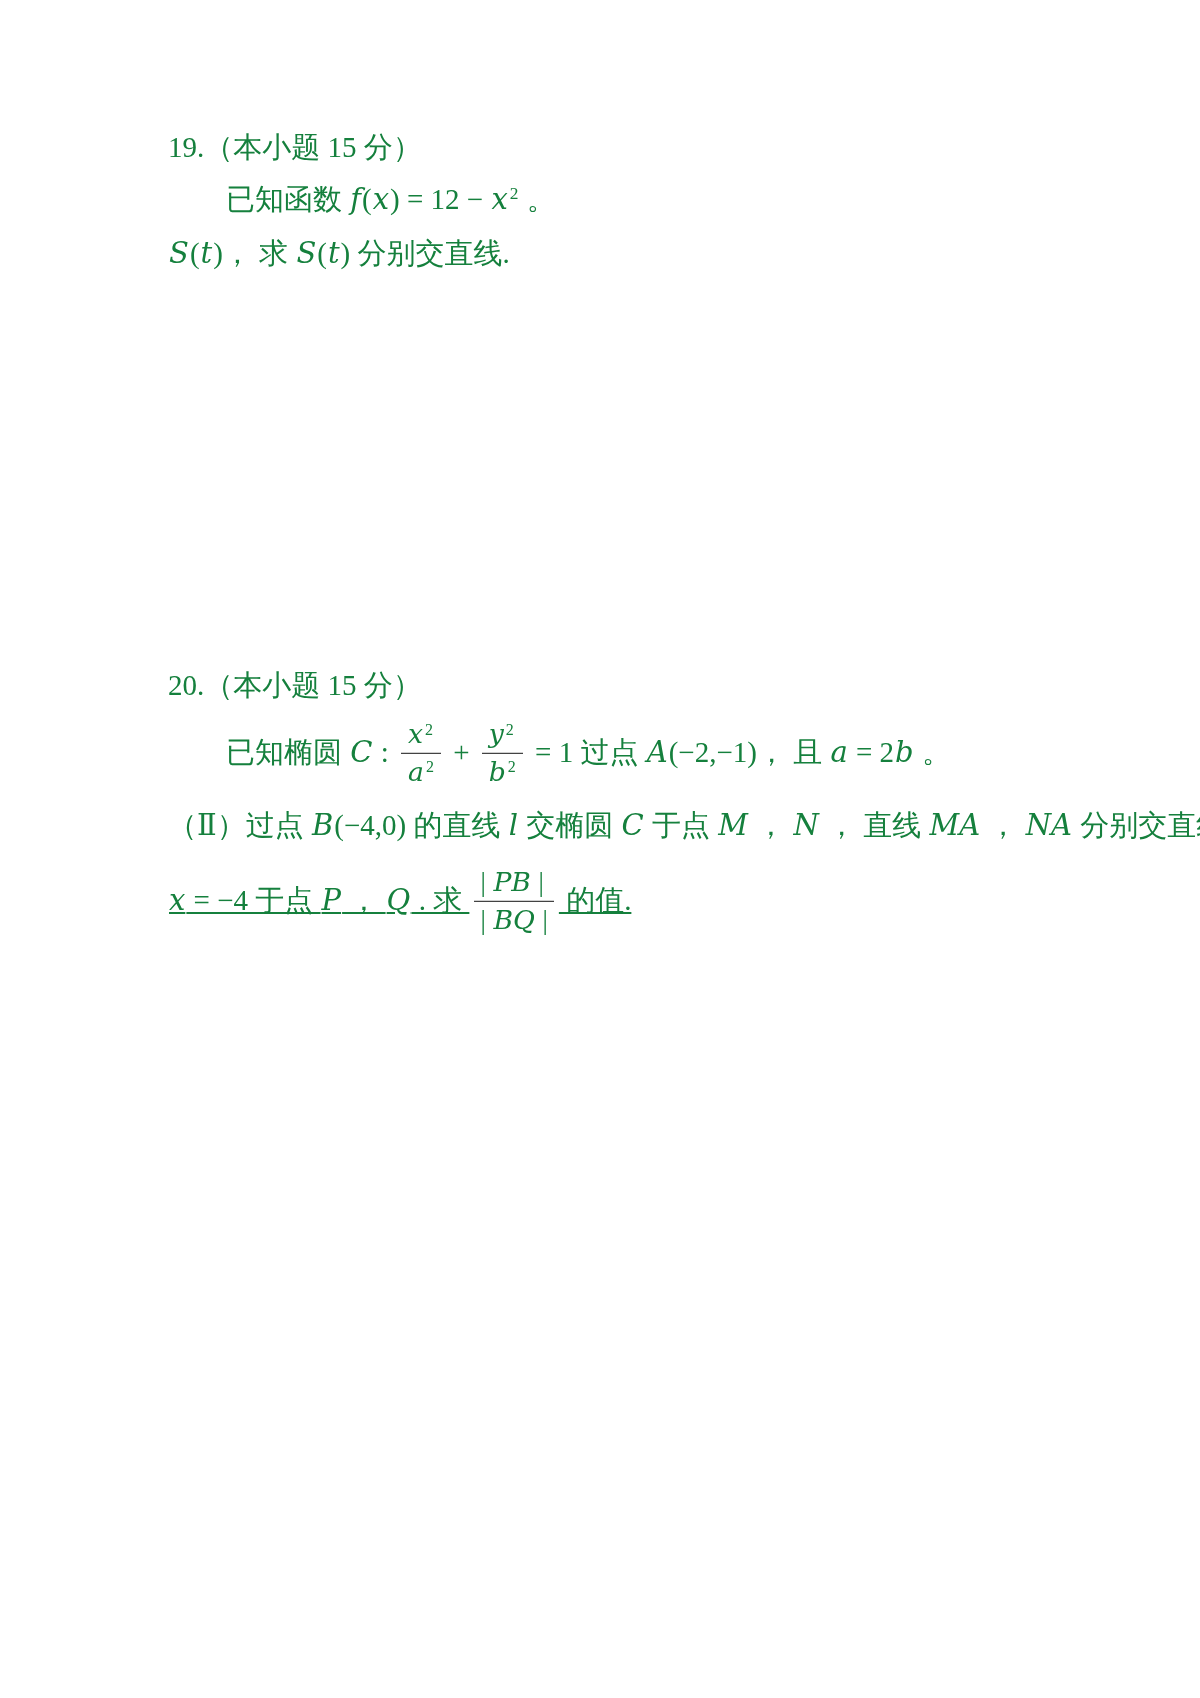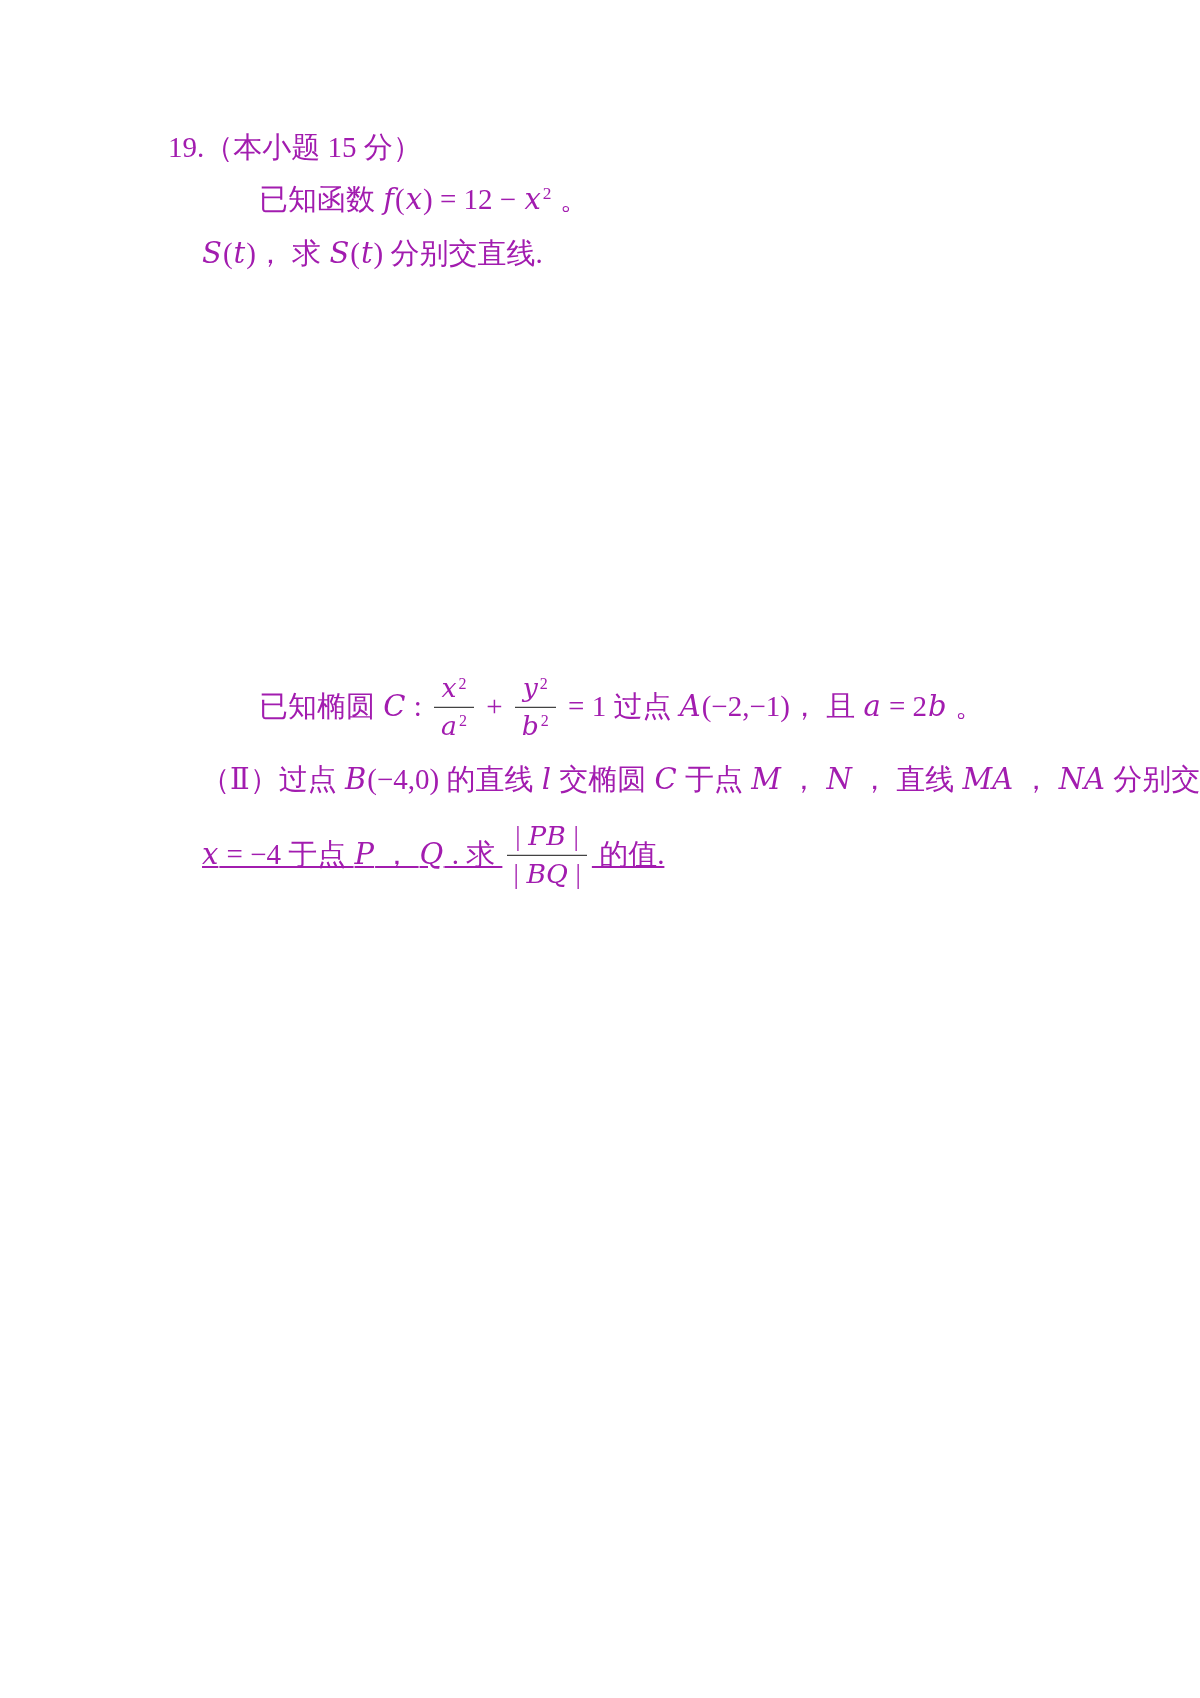--- a/index.html
+++ b/index.html
@@ -1,50 +1,51 @@
 <!DOCTYPE html>
 <html><head>
 <meta charset="utf-8">
 <style>
   html,body{margin:0;padding:0;background:#e8e8e8;}
   .page{
     width:1200px;height:1698px;background:#ffffff;margin:0 auto;
     position:relative;overflow:hidden;
     font-family:"Liberation Serif","DejaVu Serif",serif;
-    color:#a21caf;
+    color:#15803d;
   }
   .content{padding:126px 88px 0 168px;}
   .p-heading{font-size:29px;line-height:42px;white-space:nowrap;}
-  .line{font-size:29px;line-height:46px;margin-top:8px;white-space:nowrap;margin-left:33px;}
+  .line{font-size:29px;line-height:46px;margin-top:8px;white-space:nowrap;}
   .indent{padding-left:58px;}
   .math-tall{line-height:84px;margin-top:4px;}
   .math-tall2{line-height:92px;margin-top:6px;text-decoration:underline;}
   .block-20{margin-top:388px;}
   .mi{font-style:italic;font-family:"DejaVu Serif","Liberation Serif",serif;padding:0 1px;}
   .sup{font-size:0.60em;vertical-align:0.55em;line-height:0;padding:0 1px;}
   .frac{
-    display:inline-block;vertical-align:middle;text-align:center;
+    display:inline-block;vertical-align:middle;text-align:left;
     line-height:1.25;margin:0 5px;font-size:0.92em;
     transform:translateY(-0.12em);
   }
   .frac .num{display:block;border-bottom:1.6px solid #151515;padding:2px 6px 1px;}
   .frac .den{display:block;padding:1px 6px 0;}
 </style>
 </head>
 <body>
 
 <div class="page">
   <div class="content">
 
     <section>
       <div class="p-heading">19.（本小题 15 分）</div>
       <div class="line indent"><span class="">已知函数 </span><span class="mi ">f</span><span class="">(</span><span class="mi ">x</span><span class="">) = 12 − </span><span class="mi ">x</span><span class="sup">2</span><span class=""> 。</span></div>
       <div class="line"><span class="mi ">S</span><span class="">(</span><span class="mi ">t</span><span class="">)， 求 </span><span class="mi ">S</span><span class="">(</span><span class="mi ">t</span><span class="">) 分别交直线.</span></div>
     </section>
 
     <section class="block-20">
+      <div class="p-heading">20.（本小题 15 分）</div>
       <div class="line indent math-tall"><span class="">已知椭圆 </span><span class="mi ">C</span><span class=""> : </span><span class="frac"><span class="num"><span class="mi ">x</span><span class="sup">2</span></span><span class="den"><span class="mi ">a</span><span class="sup">2</span></span></span><span class=""> + </span><span class="frac"><span class="num"><span class="mi ">y</span><span class="sup">2</span></span><span class="den"><span class="mi ">b</span><span class="sup">2</span></span></span><span class=""> = 1 过点 </span><span class="mi ">A</span><span class="">(−2,−1)， 且 </span><span class="mi ">a</span><span class=""> = 2</span><span class="mi ">b</span><span class=""> 。</span></div>
       <div class="line"><span class="">（Ⅱ）过点 </span><span class="mi ">B</span><span class="">(−4,0) 的直线 </span><span class="mi ">l</span><span class=""> 交椭圆 </span><span class="mi ">C</span><span class=""> 于点 </span><span class="mi ">M</span><span class=""> ，  </span><span class="mi ">N</span><span class=""> ， 直线 </span><span class="mi ">MA</span><span class=""> ，  </span><span class="mi ">NA</span><span class=""> 分别交直线</span></div>
       <div class="line math-tall2"><span class="mi ">x</span><span class=""> = −4 于点 </span><span class="mi ">P</span><span class=""> ，  </span><span class="mi ">Q</span><span class=""> . 求 </span><span class="frac"><span class="num"><span class="">| </span><span class="mi ">PB</span><span class=""> |</span></span><span class="den"><span class="">| </span><span class="mi ">BQ</span><span class=""> |</span></span></span><span class=""> 的值.</span></div>
     </section>
 
   </div>
 </div>
 
 </body></html>

